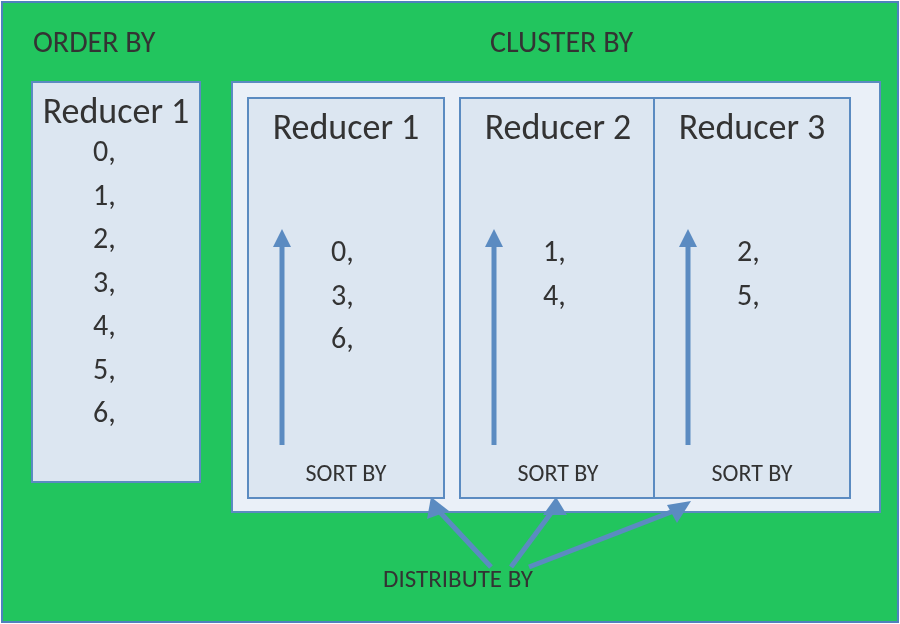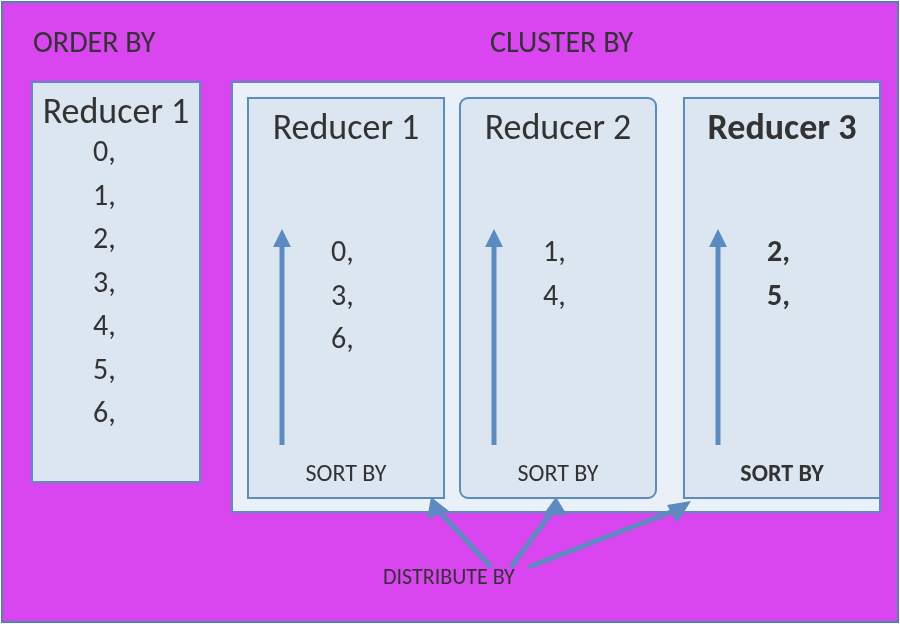--- a/index.html
+++ b/index.html
@@ -12,21 +12,21 @@
     font-size: 28px;
     color: #333;
     background: #fff;
     position: relative;
   }
   .outer-frame {
     position: absolute;
     left: 1px; top: 1px;
     width: 898px; height: 622px;
     border: 2px solid #4f81bd;
-    background: #d946ef;
+    background: #22c55e;
   }
   .title {
     position: absolute;
     top: 20px;
     font-size: 30px;
   }
   .title-orderby { left: 30px; }
   .title-clusterby { left: 487px; }
 
   .orderby-box {
@@ -44,22 +44,22 @@
     background: #eaf0f8;
   }
   .reducer-box {
     position: absolute;
     top: 14px;
     width: 198px; height: 402px;
     border: 2px solid #5b8bc1;
     background: #dce6f1;
   }
   .rb1 { left: 14px; }
-  .rb2 { left: 226px; border-radius: 9px; }
-  .rb3 { left: 450px; font-weight: bold; }
+  .rb2 { left: 226px; }
+  .rb3 { left: 420px; }
 
   .box-title {
     position: absolute;
     top: 6px; left: 0; right: 0;
     text-align: center;
     font-size: 36px;
   }
   .values-left {
     position: absolute;
     left: 60px; top: 46px;
@@ -80,21 +80,21 @@
     position: absolute;
     bottom: 10px;
     left: 0; right: 0;
     text-align: center;
     font-size: 24px;
   }
 
   .distribute-label {
     position: absolute;
     left: 380px; top: 560px;
-    font-size: 22px;
+    font-size: 25px;
   }
 
   svg.arrow-up {
     position: absolute;
     width: 18px;
     height: 216px;
   }
   .arrow-stroke { stroke: #5b8bc1; stroke-width: 5; fill: none; }
   .arrow-head { fill: #5b8bc1; }
 

